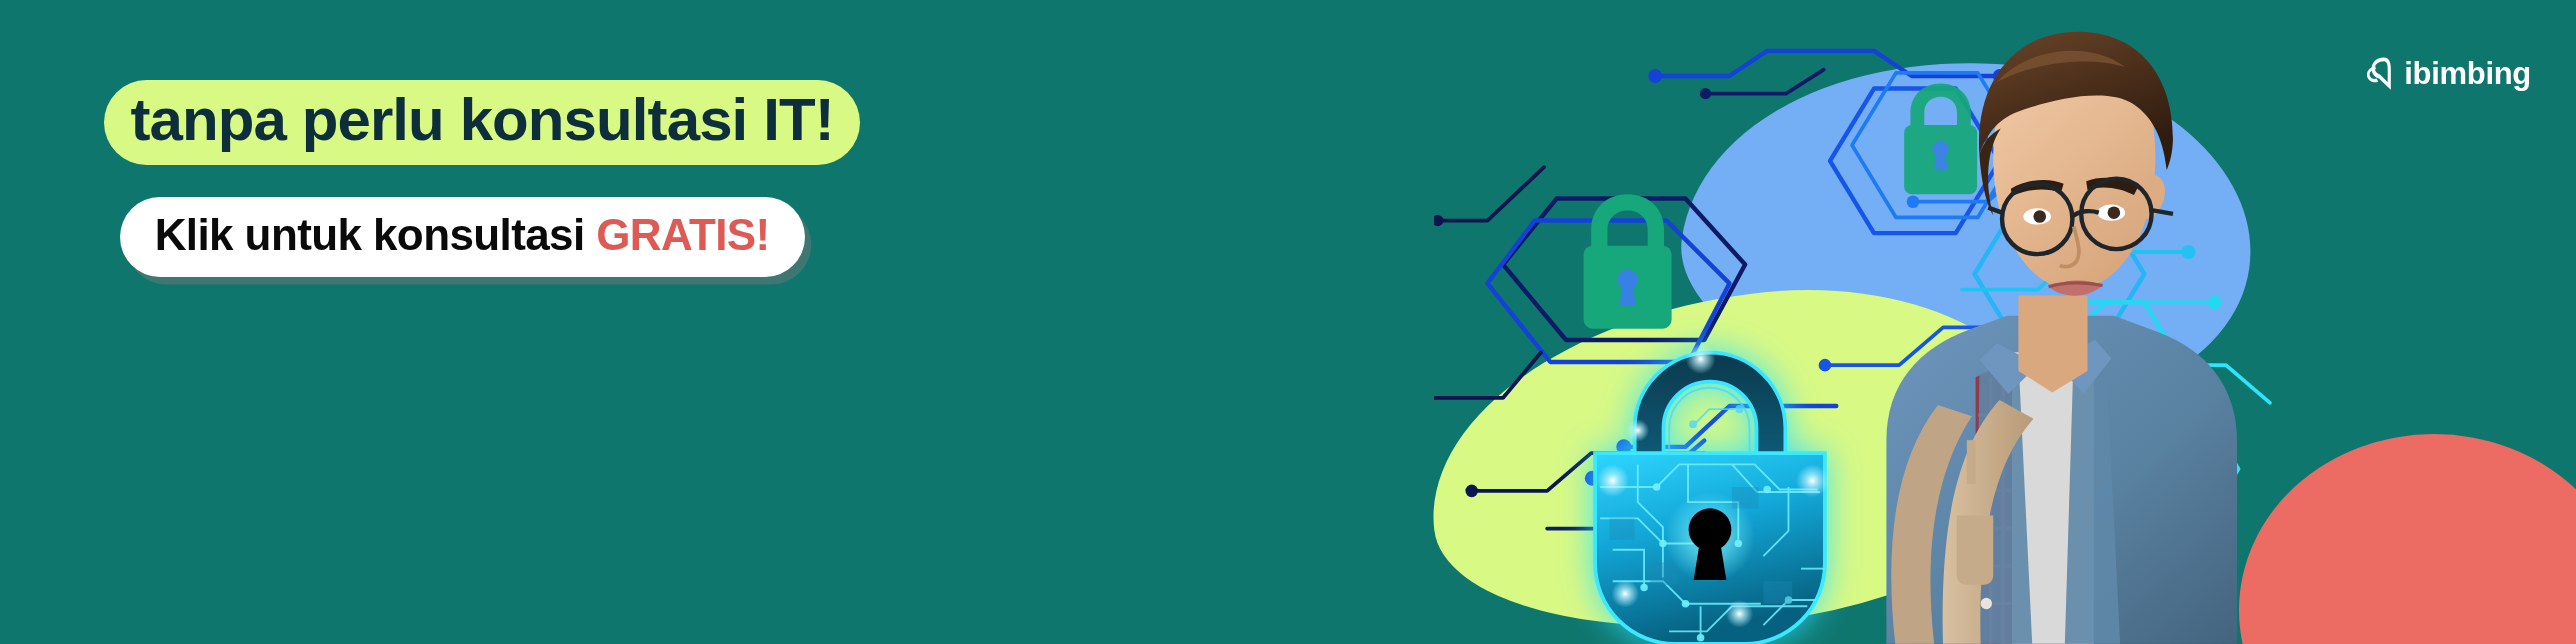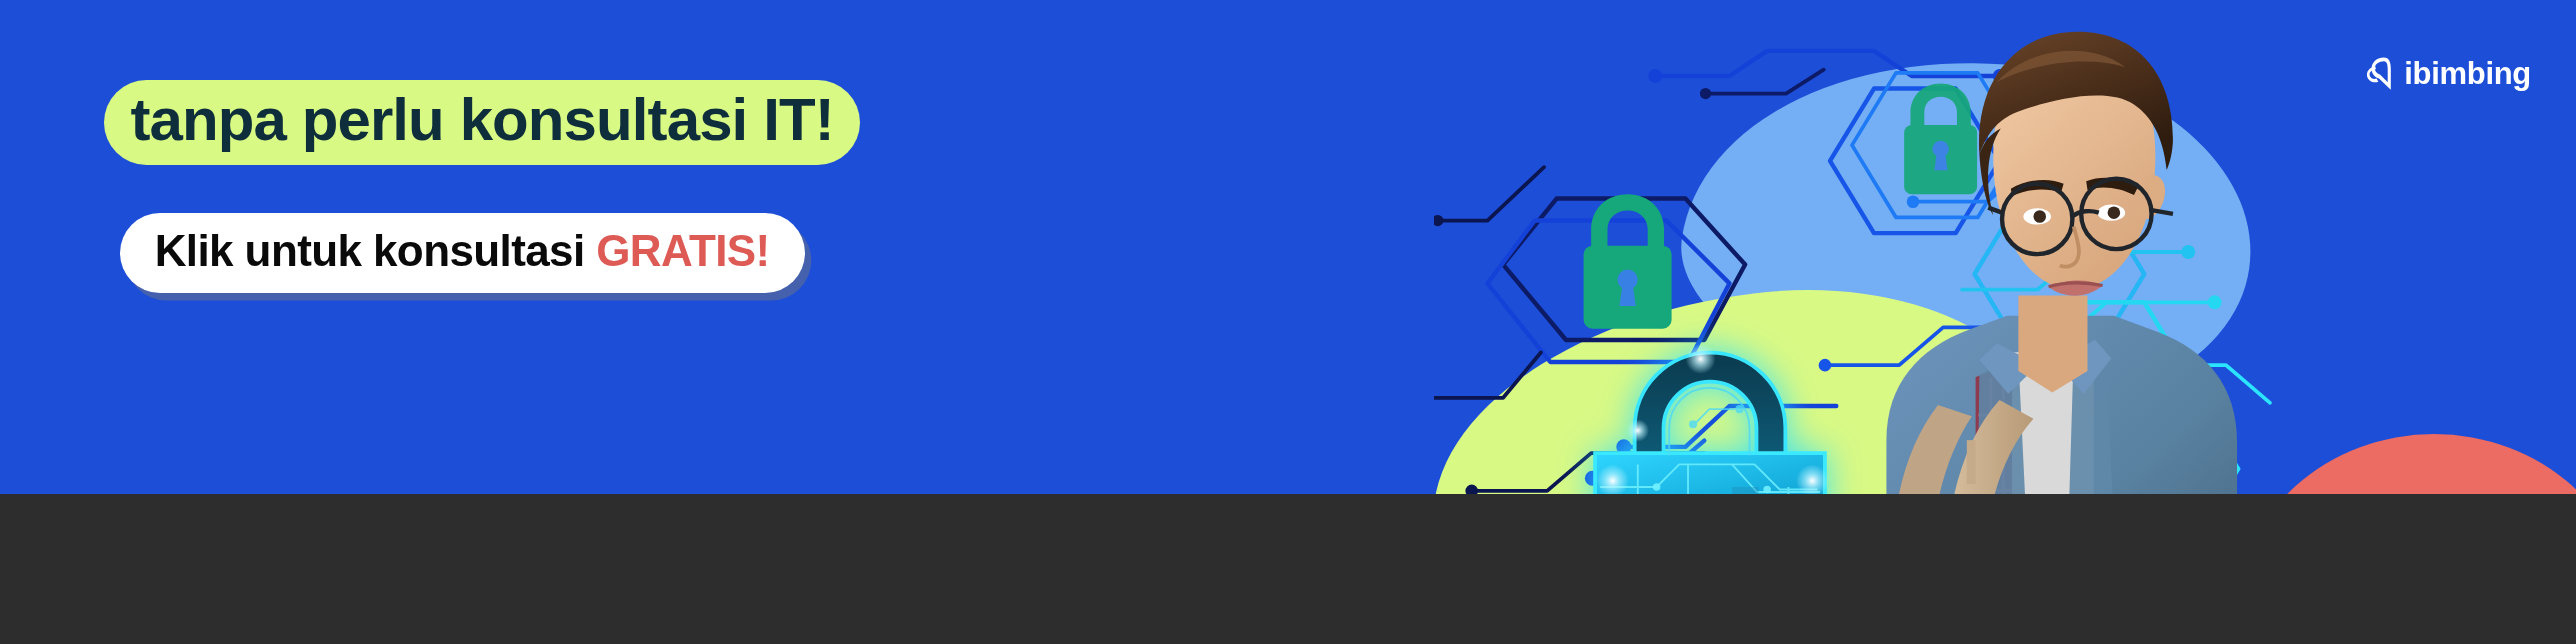--- a/index.html
+++ b/index.html
@@ -3,24 +3,24 @@
 <meta charset="utf-8">
 <style>
   html, body {
     margin: 0;
     padding: 0;
     background: #2d2d2d;
   }
   #banner {
     position: relative;
     width: 2576px;
-    height: 494px;
+    height: 644px;
     overflow: hidden;
     font-family: "Liberation Sans", sans-serif;
-    background: #1d4ed8;
+    background: #0f766e;
   }
 
   
   .blob {
     position: absolute;
     pointer-events: none;
   }
   #blob-lime {
     left: 1428px;
     top: 296px;
@@ -124,21 +124,21 @@
     letter-spacing: -0.9px;
     line-height: 1.12;
     padding: 6.3px 26.4px 11.3px 26.4px;
     border-radius: 44px;
     margin-top: 5px;
     white-space: nowrap;
   }
 
   #cta-button {
     display: inline-block;
-    margin-top: 48px;
+    margin-top: 32px;
     margin-left: 15.7px;
     background: #FFFFFF;
     border: none;
     border-radius: 44px;
     padding: 14px 35px 17.6px 35px;
     font-family: "Liberation Sans", sans-serif;
     font-size: 44px;
     font-weight: 700;
     color: #0A0A0A;
     letter-spacing: -0.6px;

